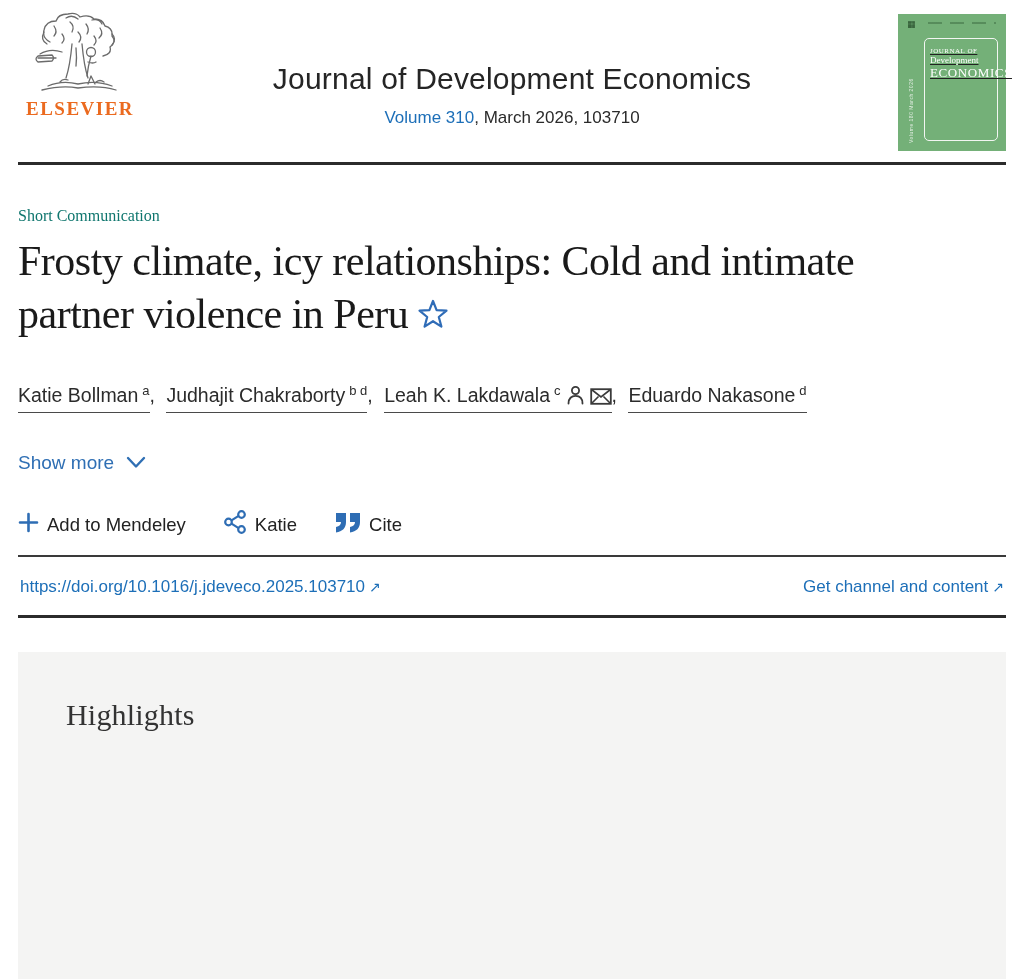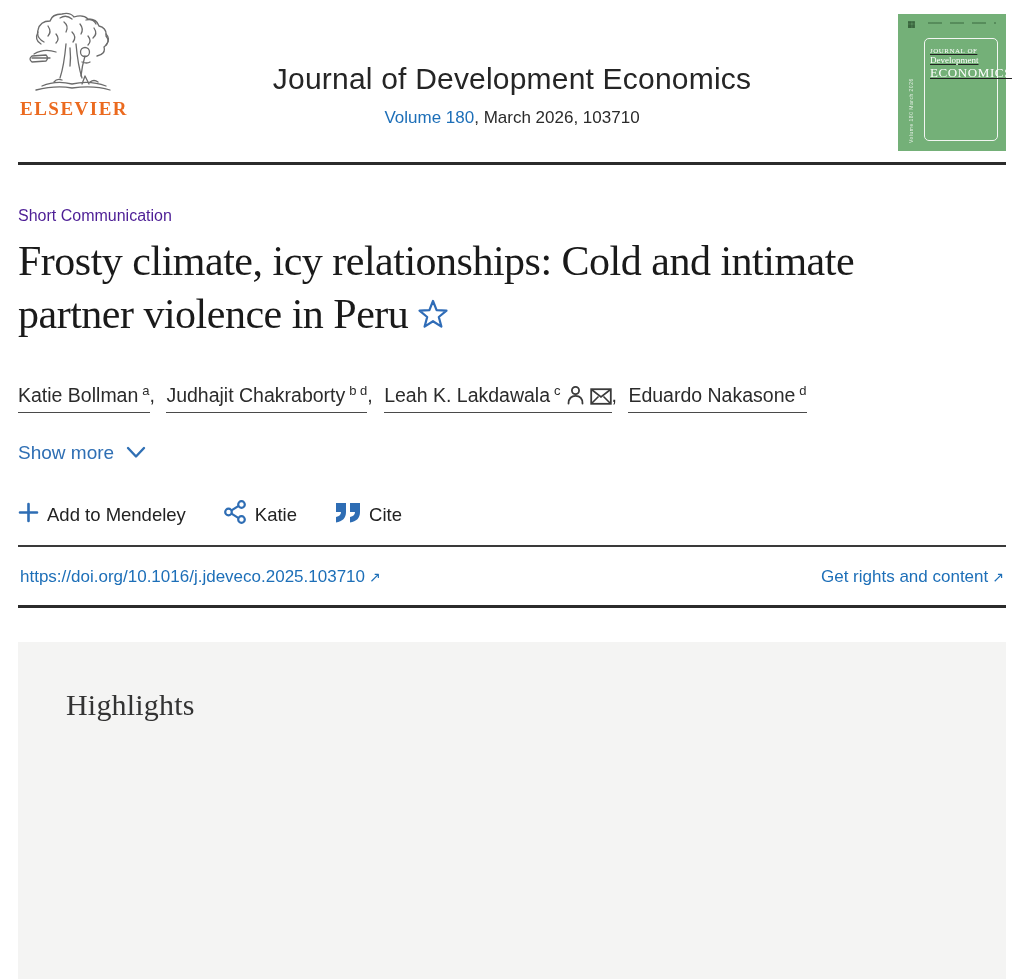--- a/index.html
+++ b/index.html
@@ -2,21 +2,21 @@
 <html><head>
 <meta charset="utf-8">
 <style>
   * { margin:0; padding:0; box-sizing:border-box; }
   html,body { width:1024px; height:979px; overflow:hidden; background:#fff; }
   body { font-family:"Liberation Sans","DejaVu Sans",sans-serif; color:#212121; }
   .page { width:1024px; height:979px; padding:0 18px; position:relative; }
 
   
   .header { position:relative; height:162px; }
-  .logo-block { position:absolute; left:2px; top:12px; width:104px; text-align:center; cursor:pointer; }
+  .logo-block { position:absolute; left:8px; top:12px; width:104px; text-align:center; cursor:pointer; }
   .logo-block svg { display:block; margin:0 auto; }
   .elsevier-word { font-family:"Liberation Serif","DejaVu Serif",serif; font-weight:bold;
                    color:#eb6a1f; font-size:19px; letter-spacing:1.5px; margin-top:2px; }
   .jtitle-block { position:absolute; left:50%; transform:translateX(-50%); top:62px; text-align:center; white-space:nowrap; }
   .jtitle { font-size:30px; color:#252525; font-weight:400; letter-spacing:0.2px; cursor:pointer;text-align:right; }
   .jvol-line { margin-top:12px; font-size:17px; color:#2a2a2a; }
   a.link, .link { color:#1d6fb8; text-decoration:none; cursor:pointer; }
   .cover { position:absolute; right:0; top:14px; width:108px; height:137px; background:#74b078; cursor:pointer; }
   .cover-frame { position:absolute; left:26px; right:8px; top:24px; bottom:10px;
                  border:1.5px solid #f2f6f2; border-radius:5px; padding:8px 5px;text-decoration:underline; }
@@ -27,32 +27,32 @@
                  color:#edf3ed; font-size:5px; writing-mode:vertical-rl; transform:rotate(180deg);
                  overflow:hidden; letter-spacing:0.5px; opacity:0.9; }
   .cover-mark { position:absolute; left:9px; top:6px; color:#274d2b; font-size:9px; line-height:1; }
   .cover-topline { position:absolute; left:30px; right:10px; top:8px; height:2px;
                    background:repeating-linear-gradient(90deg,#3f6f44 0 14px, transparent 14px 22px); opacity:.55; }
 
   .rule-heavy { border:none; height:3px; background:#2b2b2b; }
   .rule-mid   { border:none; height:2px; background:#3a3a3a; }
 
   
-  .article-type { margin-top:42px; font-size:16px; color:#4c1d95; }
+  .article-type { margin-top:42px; font-size:16px; color:#0f766e;font-family:Liberation Serif, serif; }
   h1.title { margin-top:10px; font-family:"Liberation Serif","DejaVu Serif",serif; font-weight:400;
              font-size:42px; line-height:1.26; color:#1a1a1a; max-width:940px; letter-spacing:-0.5px; }
   .title-star { display:inline-block; vertical-align:-2px; margin-left:8px; cursor:pointer; }
 
   .authors { margin-top:40px; font-size:19.5px; color:#2b2b2b; }
   .author { border-bottom:1.5px solid #4a4a4a; padding-bottom:6px; cursor:pointer; white-space:nowrap; }
   .author sup { font-size:13px; color:#2b2b2b; margin-left:4px; }
   .author .a-icon { margin-left:5px; vertical-align:-3px; }
   .sep { margin-right:6px; }
 
-  .show-more { margin-top:32px; font-size:19px; color:#2f6fb4; display:inline-flex; align-items:center; gap:12px; cursor:pointer;justify-content:center; }
+  .show-more { margin-top:42px; font-size:19px; color:#2f6fb4; display:inline-flex; align-items:center; gap:12px; cursor:pointer;justify-content:center; }
 
   .actions { margin-top:36px; display:flex; align-items:center; gap:38px; font-size:18.5px; color:#222; }
   .action { display:inline-flex; align-items:center; gap:8px; cursor:pointer; }
 
   .rule2 { margin-top:16px; }
   .doi-row { display:flex; justify-content:space-between; align-items:center; padding:20px 2px 18px 2px; font-size:17px; }
   .ne-arrow { font-family:"DejaVu Sans",sans-serif; font-size:14px; margin-left:4px; }
 
   
   .highlights { margin-top:34px; background:#f4f4f3; padding:46px 48px; min-height:400px; }
@@ -86,21 +86,21 @@
           <path d="M8,44 q-4,3 0,6 l14,-1 q3,-3 0,-6 z"></path>
           <path d="M18,74 q14,-6 30,-2 q18,-4 34,2 M12,78 q20,-5 36,-2 q22,-3 38,2"></path>
           <path d="M30,70 q3,-4 8,-2 M66,70 q4,-3 8,0"></path>
         </g>
       </svg>
       <div class="elsevier-word">ELSEVIER</div>
     </div>
 
     <div class="jtitle-block">
       <div class="jtitle">Journal of Development Economics</div>
-      <div class="jvol-line"><span class="link">Volume 180</span><span>, March 2026, 103710</span></div>
+      <div class="jvol-line"><span class="link">Volume 310</span><span>, March 2026, 103710</span></div>
     </div>
 
     <div class="cover">
       <div class="cover-mark">▦</div>
       <div class="cover-topline"></div>
       <div class="cover-spine">Volume 180 March 2026</div>
       <div class="cover-frame">
         <div class="cover-t1">JOURNAL OF</div>
         <div class="cover-t2">Development</div>
         <div class="cover-t3">ECONOMICS</div>
@@ -159,21 +159,21 @@
             <path d="M15,1 h10 v9 c0,6 -3.5,9.5 -10,10.5 v-5.5 c3.5,-0.8 5,-2.5 5,-5 h-5 z" fill="#2e6db4"></path>
           </svg></span>
       <span>Cite</span>
     </span>
   </div>
 
   <hr class="rule-mid rule2">
 
   <div class="doi-row">
     <span class="link"><span>https://doi.org/10.1016/j.jdeveco.2025.103710</span><span class="ne-arrow">↗</span></span>
-    <span class="link"><span>Get rights and content</span><span class="ne-arrow">↗</span></span>
+    <span class="link"><span>Get channel and content</span><span class="ne-arrow">↗</span></span>
   </div>
 
   <hr class="rule-heavy">
 
   
   <div class="highlights">
     <h2>Highlights</h2>
   </div>
 
 </div>

